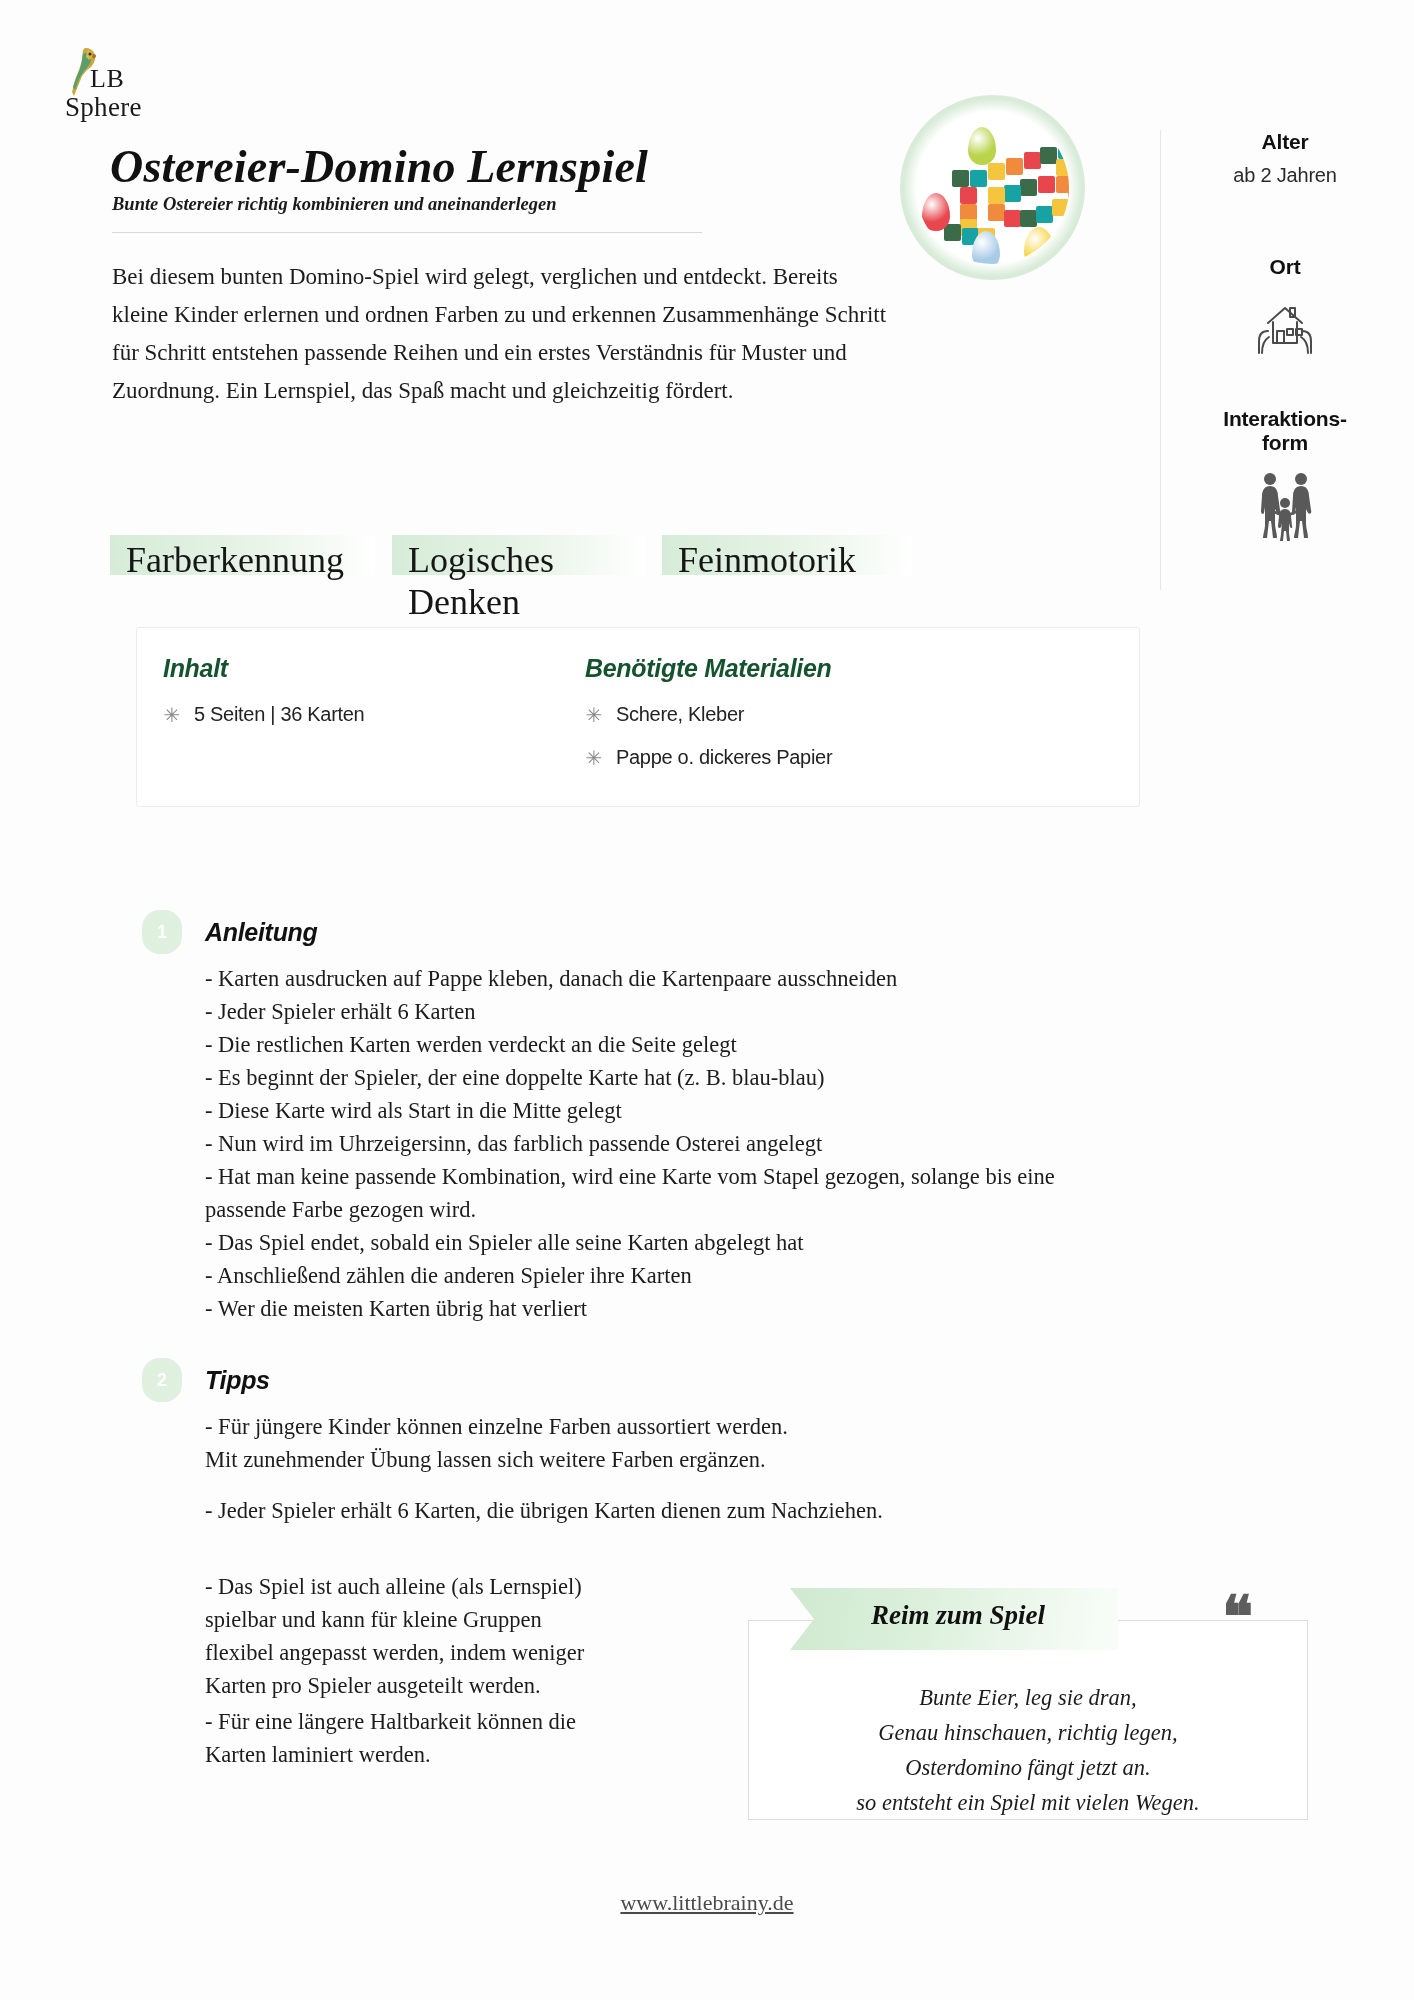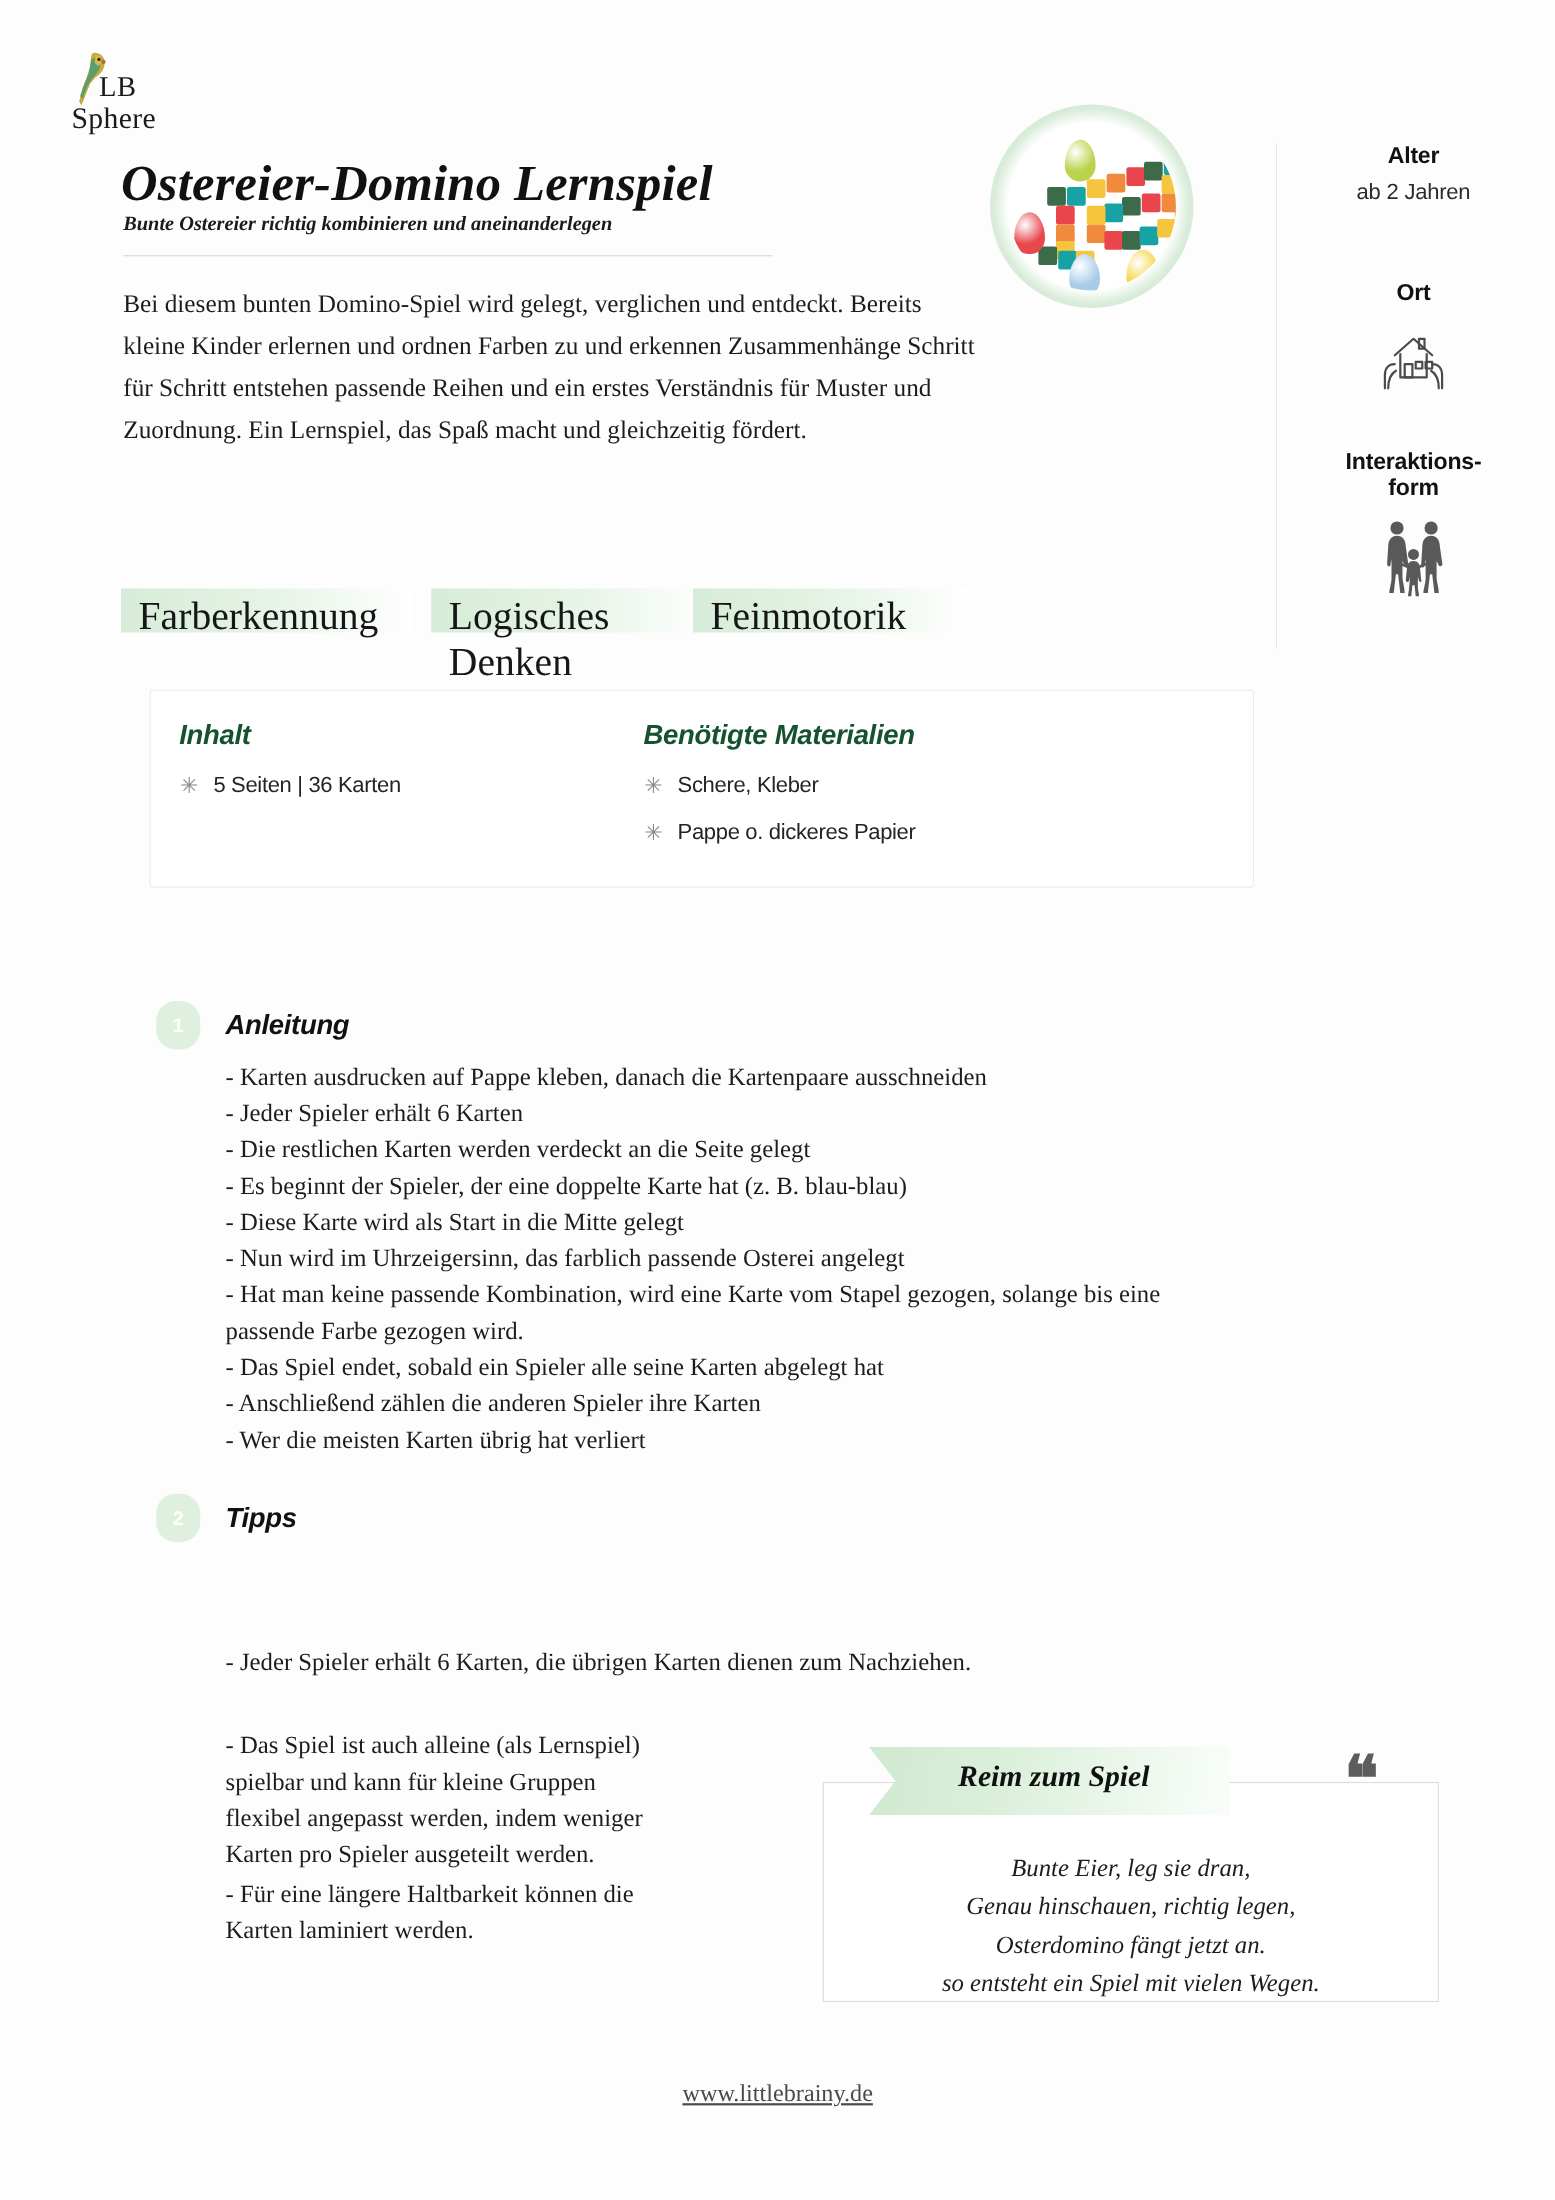--- a/index.html
+++ b/index.html
@@ -424,21 +424,21 @@
     </div>
   </div>
 
   <div class="tags" id="tags-row">
       <div class="tag" style="left: 0px; width: 265px;">
         <div class="tag-label">Farberkennung</div>
       </div>
       <div class="tag" style="left: 282px; width: 253px;">
         <div class="tag-label">Logisches Denken</div>
       </div>
-      <div class="tag" style="left: 520px; width: 250px; padding-left: 36px;">
+      <div class="tag" style="left: 552px; width: 250px; padding-left: 36px;">
         <div class="tag-label">Feinmotorik</div>
       </div>
     </div>
 
   <div class="card">
     <div class="card-col-a">
       <div class="card-head">Inhalt</div>
       <div id="content-items">
           <div class="bullet-row">
             <span class="bullet-star">✳</span>
@@ -471,20 +471,24 @@
       <div class="body-line">- Diese Karte wird als Start in die Mitte gelegt</div>
       <div class="body-line">- Nun wird im Uhrzeigersinn, das farblich passende Osterei angelegt</div>
       <div class="body-line">- Hat man keine passende Kombination, wird eine Karte vom Stapel gezogen, solange bis eine passende Farbe gezogen wird.</div>
       <div class="body-line">- Das Spiel endet, sobald ein Spieler alle seine Karten abgelegt hat</div>
       <div class="body-line">- Anschließend zählen die anderen Spieler ihre Karten</div>
       <div class="body-line">- Wer die meisten Karten übrig hat verliert</div>
     </div>
 
   <div class="sec-badge" style="left:142px; top:1358px;">2</div>
   <div class="sec-title" style="left:205px; top:1366px;">Tipps</div>
+  <div class="body-block" id="tipps-p0" style="left:205px; top:1410px; width:760px;">
+      <div class="body-line">- Für jüngere Kinder können einzelne Farben aussortiert werden.</div>
+      <div class="body-line">Mit zunehmender Übung lassen sich weitere Farben ergänzen.</div>
+    </div>
   <div class="body-block" id="tipps-p1" style="left:205px; top:1494px; width:760px;">
       <div class="body-line">- Jeder Spieler erhält 6 Karten, die übrigen Karten dienen zum Nachziehen.</div>
     </div>
   <div class="body-block" id="tipps-p2" style="left:205px; top:1570px; width:480px;">
       <div class="body-line">- Das Spiel ist auch alleine (als Lernspiel)</div>
       <div class="body-line">spielbar und kann für kleine Gruppen</div>
       <div class="body-line">flexibel angepasst werden, indem weniger</div>
       <div class="body-line">Karten pro Spieler ausgeteilt werden.</div>
     </div>
   <div class="body-block" id="tipps-p3" style="left:205px; top:1705px; width:480px;">

